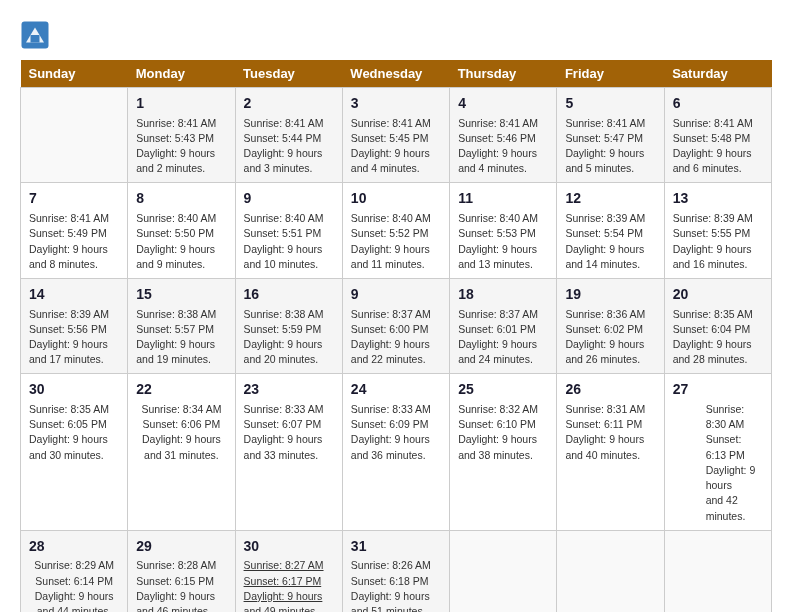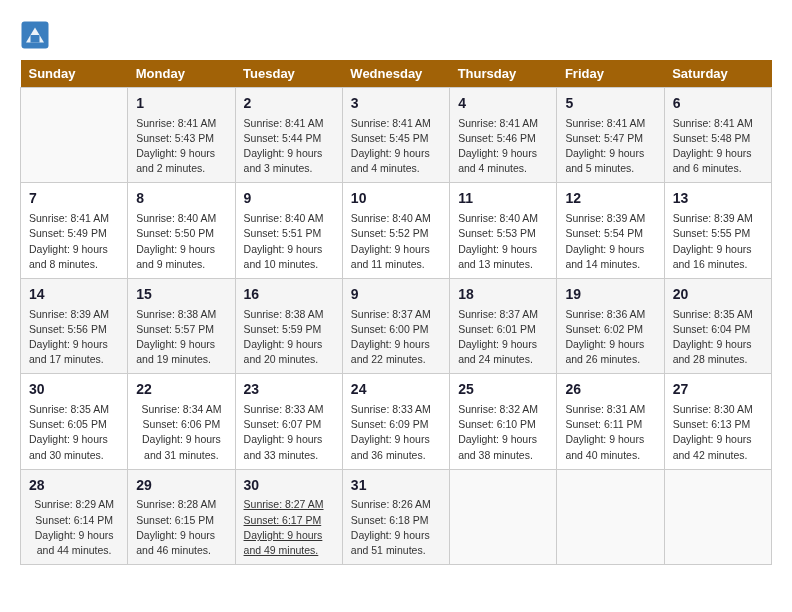--- a/index.html
+++ b/index.html
@@ -309,21 +309,21 @@
         </td>
         <td>
           <span class="day-number">26</span>
           <div class="day-info" style="white-space: pre-line;">Sunrise: 8:31 AM
 Sunset: 6:11 PM
 Daylight: 9 hours
 and 40 minutes.</div>
         </td>
         <td>
           <span class="day-number">27</span>
-          <div class="day-info" style="white-space: pre-line;">Sunrise: 8:30 AM
+          <div class="day-info" style="white-space: pre-line; margin-left: 33px;">Sunrise: 8:30 AM
 Sunset: 6:13 PM
 Daylight: 9 hours
 and 42 minutes.</div>
         </td>
       </tr>
       <tr>
         <td>
           <span class="day-number">28</span>
           <div class="day-info" style="white-space: pre-line; text-align: center;">Sunrise: 8:29 AM
 Sunset: 6:14 PM

